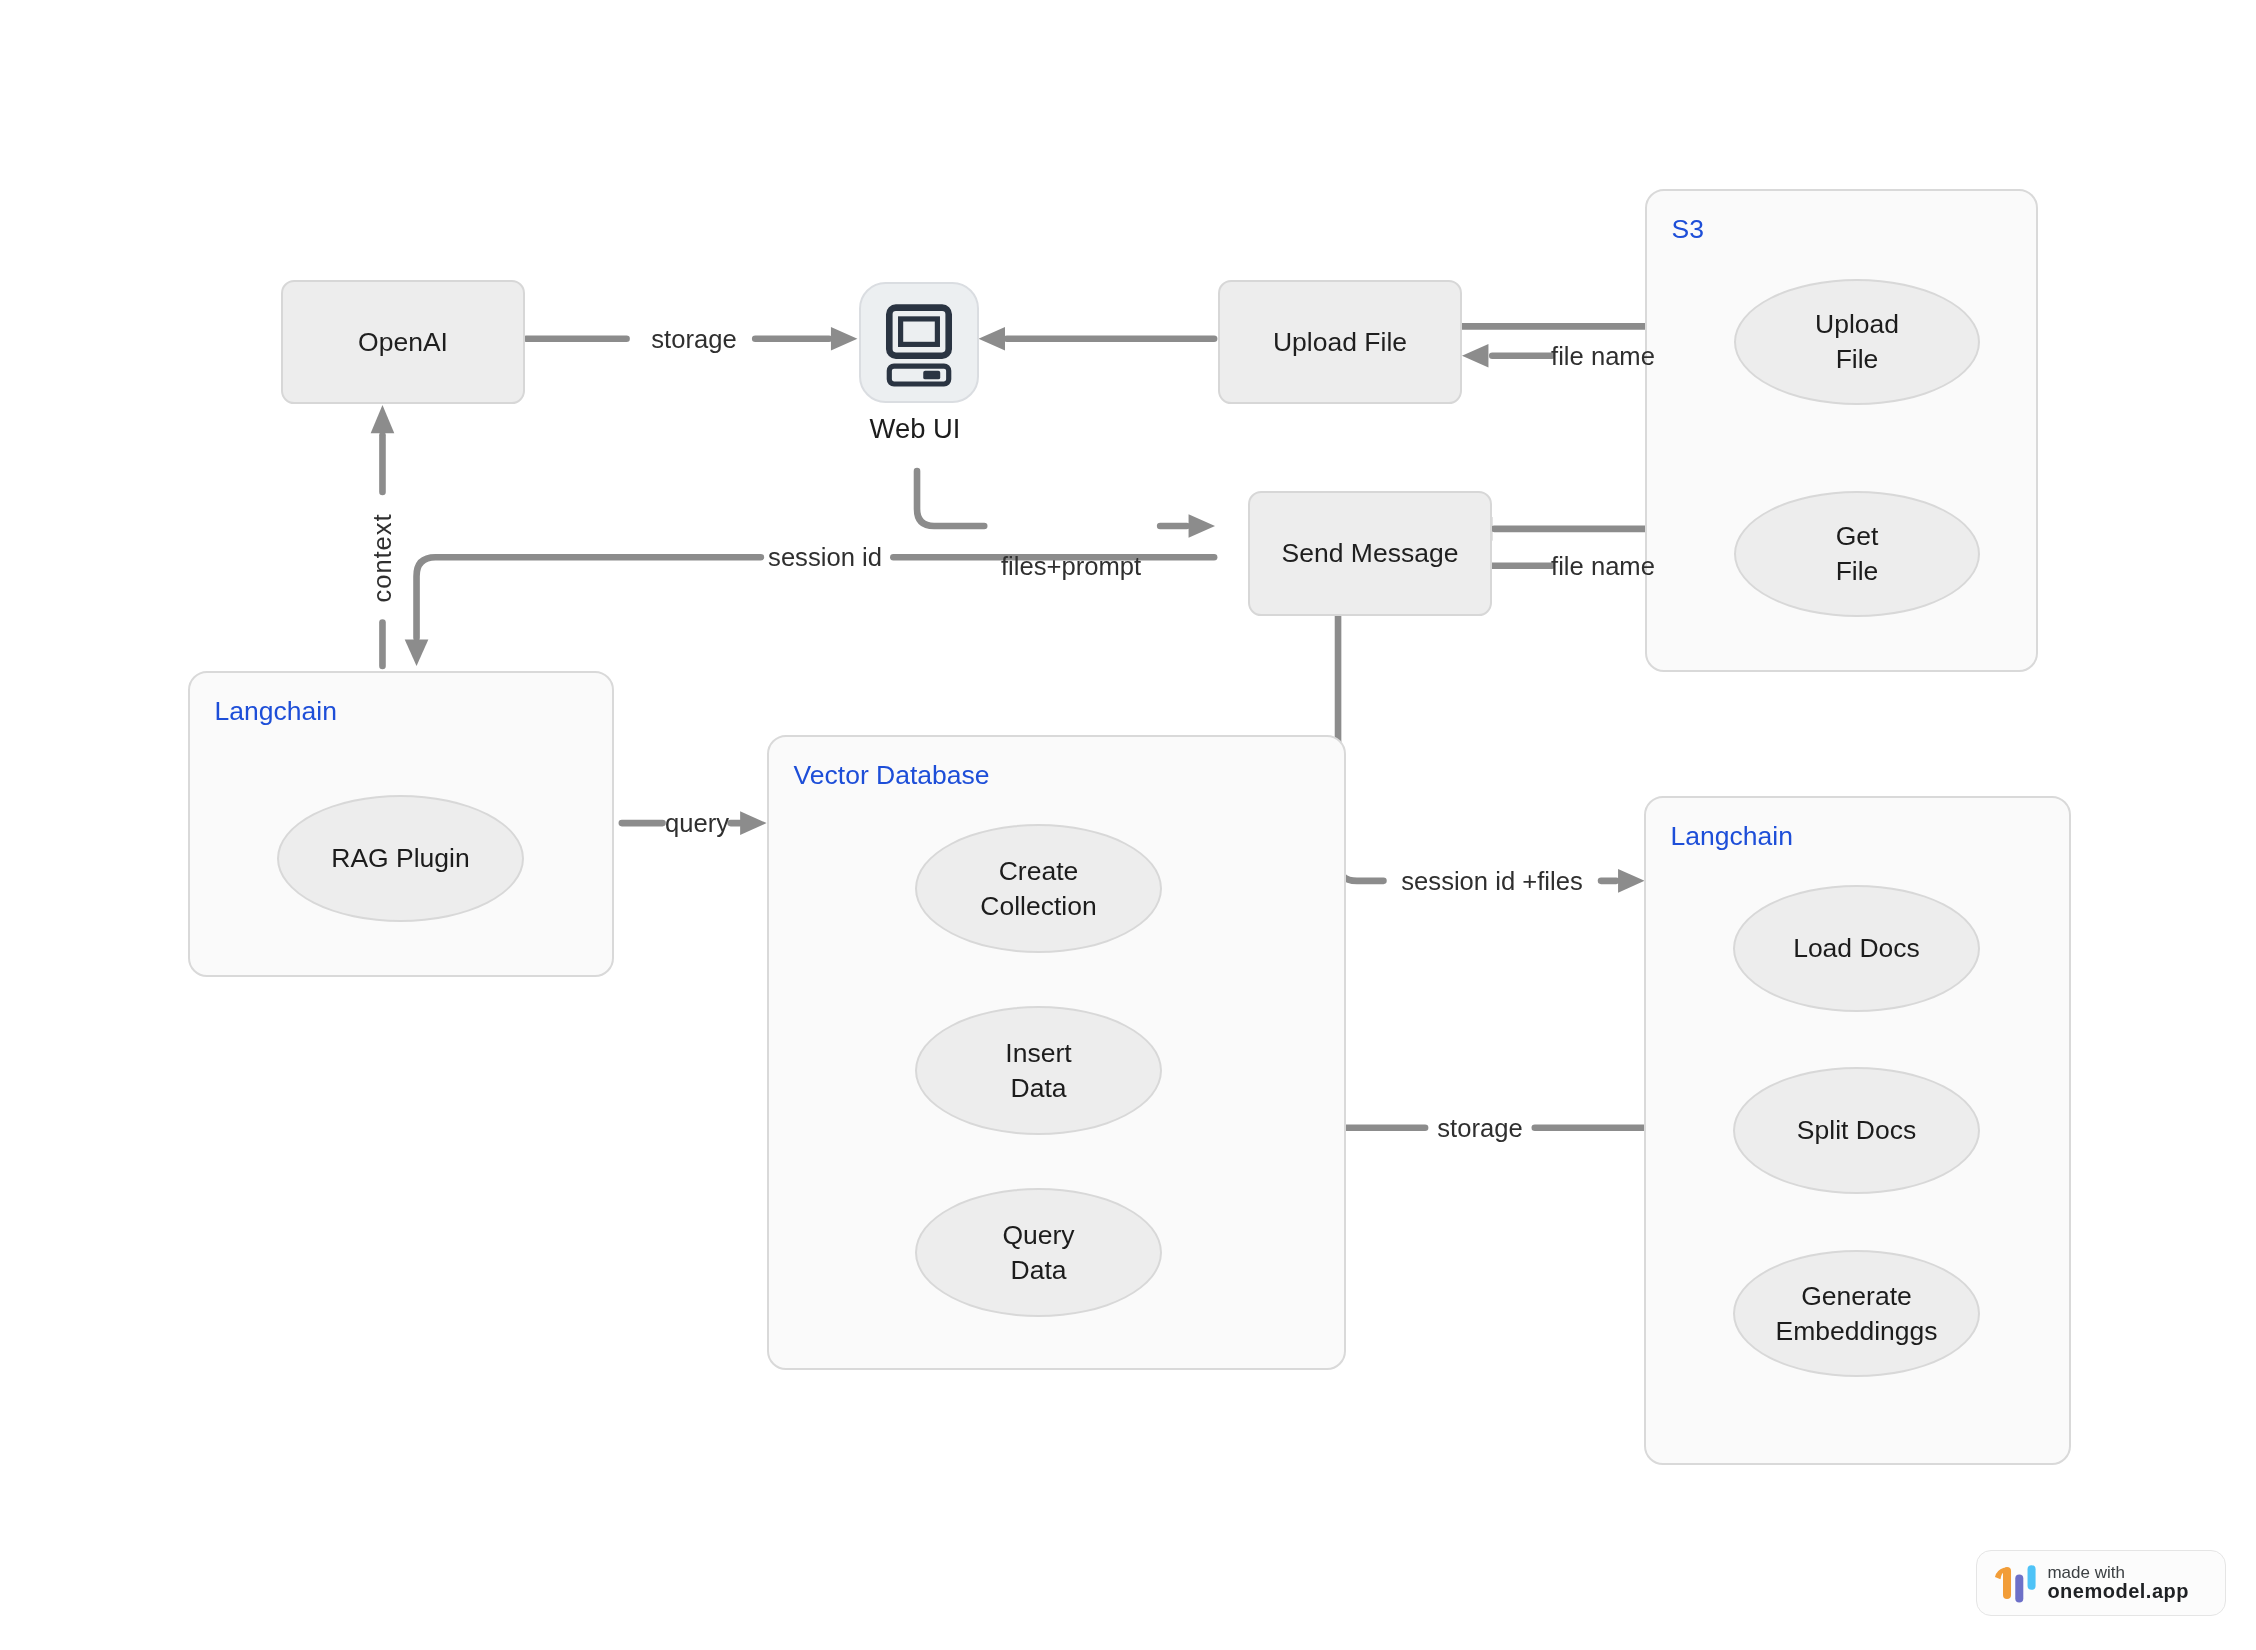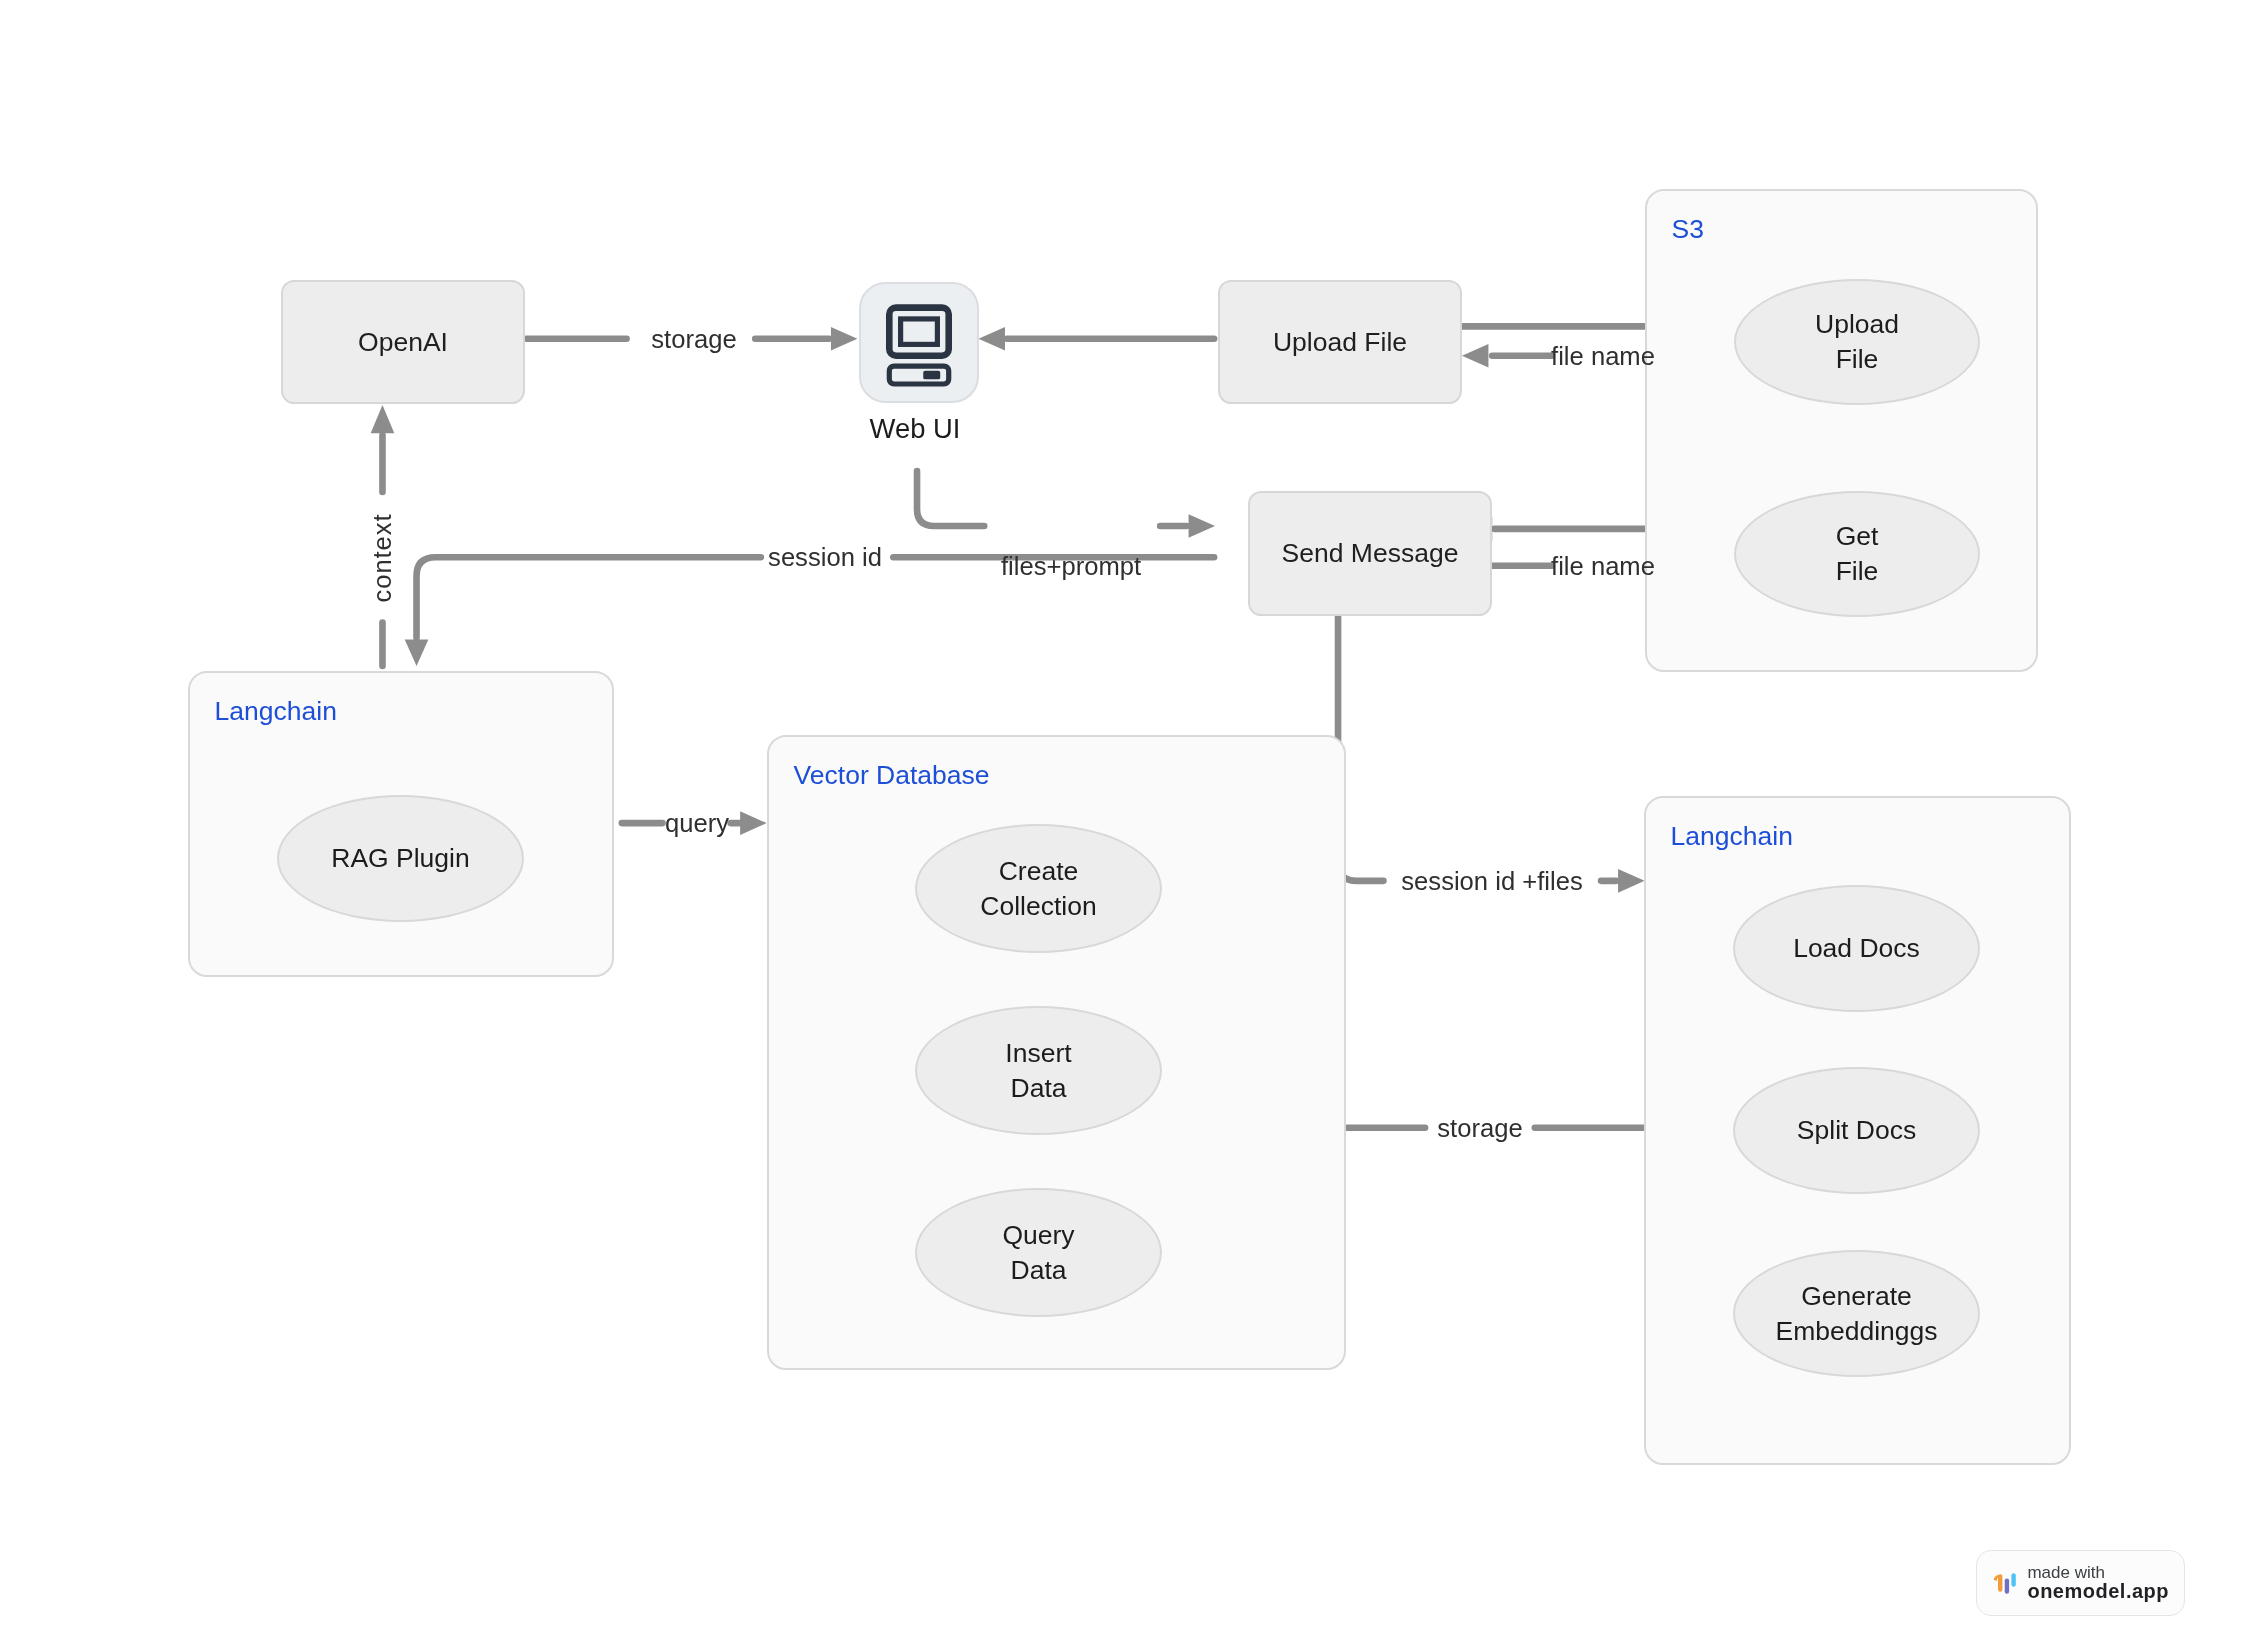--- a/index.html
+++ b/index.html
@@ -18,21 +18,21 @@
        display:flex;align-items:center;justify-content:center;text-align:center;
        font-size:26.5px;line-height:35px;color:#1c1c1c;}
   .ellipse .lbl{white-space:pre-line;}
   .edge-label{position:absolute;transform:translate(-50%,-50%);font-size:25.6px;color:#2f2f2f;white-space:nowrap;}
   .edge-label.vertical{transform:translate(-50%,-50%) rotate(-90deg);letter-spacing:0.9px;}
 
   .icon-node{position:absolute;background:#eceff1;border:2.8px solid #dadde1;border-radius:26.5px;
        display:flex;align-items:center;justify-content:center;}
   .icon-caption{position:absolute;transform:translate(-50%,-50%);font-size:27.4px;color:#1c1c1c;white-space:nowrap;}
 
-  .badge{position:absolute;left:1976px;top:1550px;width:209px;height:66px;background:#fcfcfc;
+  .badge{position:absolute;left:1976px;top:1550px;width:250px;height:66px;background:#fcfcfc;
        border:1.9px solid #e5e5e5;border-radius:15px;display:flex;align-items:center;gap:11.4px;
        padding:0 15px;box-sizing:border-box;cursor:pointer;}
   .badge-text{display:flex;flex-direction:column;justify-content:center;line-height:1.05;}
   .badge-made{font-size:17px;color:#3c4043;}
   .badge-brand{font-size:20px;font-weight:700;color:#1f2124;letter-spacing:0.5px;}
 </style>
 </head>
 <body>
 
 <div id="canvas">

